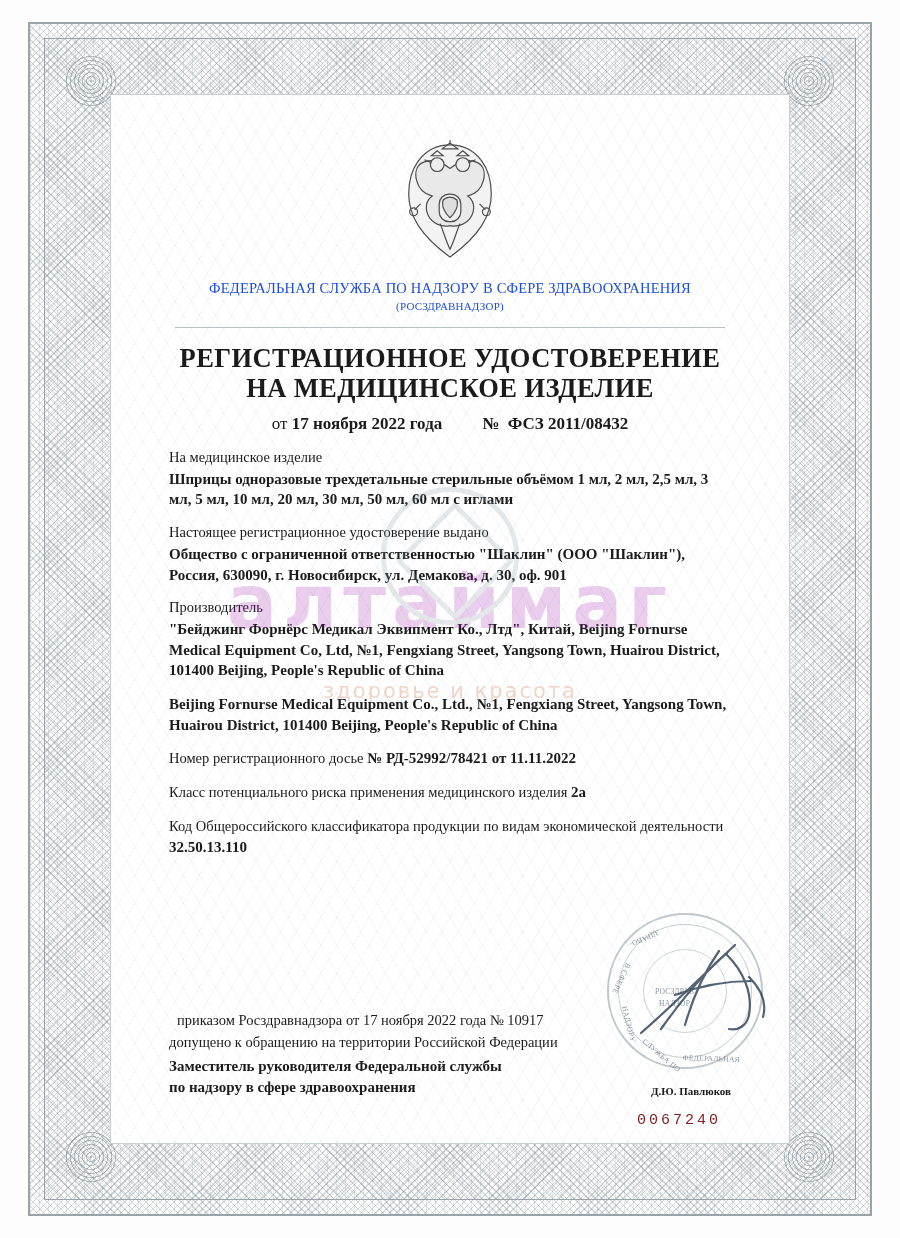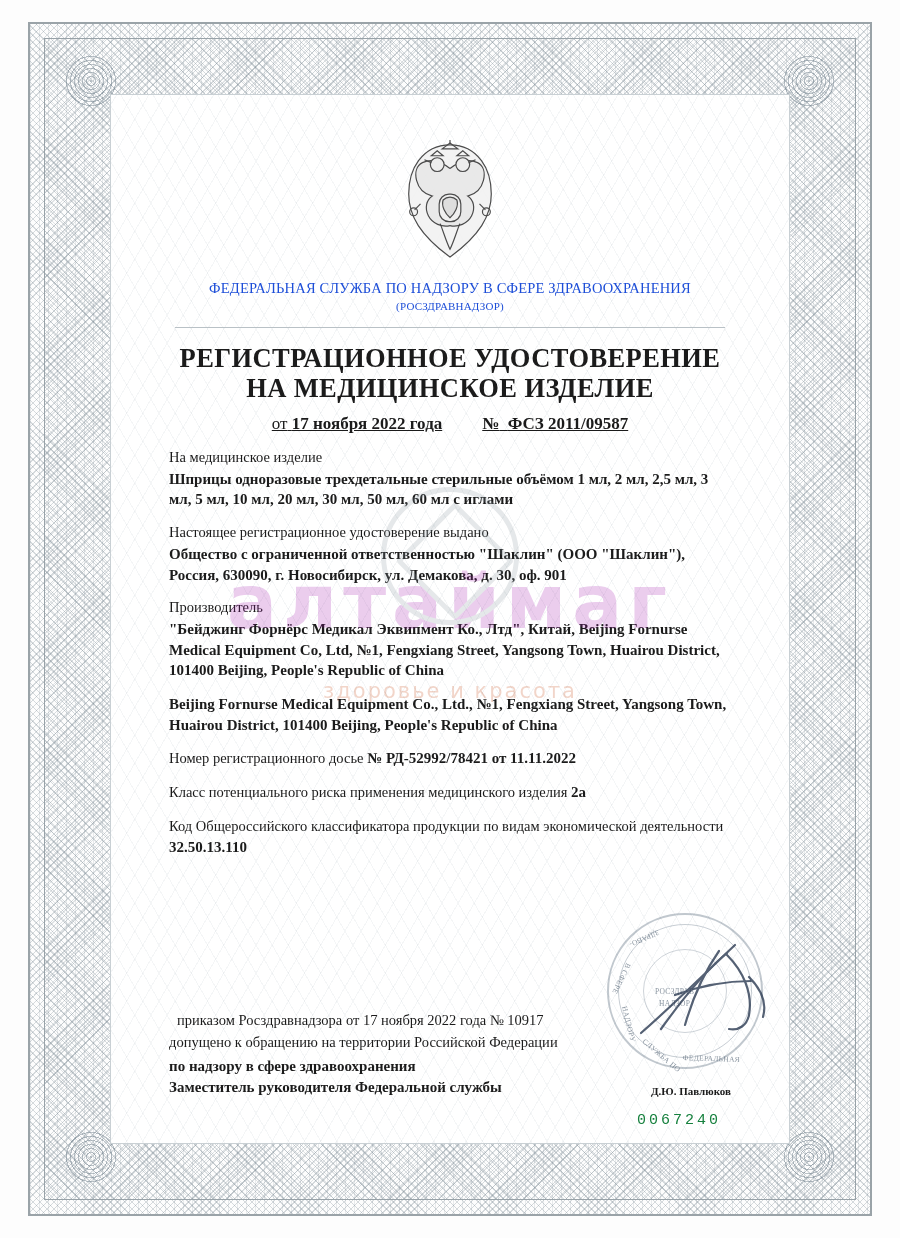--- a/index.html
+++ b/index.html
@@ -126,21 +126,20 @@
   }
   .title .l2 { display: block; }
 
   .subtitle-row {
     display: flex;
     justify-content: center;
     align-items: center;
     gap: 40px;
     margin-top: 10px;
     margin-bottom: 14px;
-    text-decoration: underline;
   }
   .subtitle-date {
     font-size: 17px;
     font-weight: bold;
   }
   .subtitle-date .word { font-weight: normal; }
   .subtitle-number {
     font-size: 17px;
     font-weight: bold;
   }
@@ -192,21 +191,21 @@
     white-space: nowrap;
     padding-bottom: 2px;
   }
   .serial {
     position: absolute;
     right: 10px;
     bottom: -30px;
     font-family: "Liberation Mono", monospace;
     font-size: 15px;
     letter-spacing: 3px;
-    color: #15803d;
+    color: #7f1d1d;
   }
 
   
   .seal {
     position: absolute;
     left: 496px;
     bottom: 74px;
     width: 152px;
     height: 152px;
     border-radius: 50%;
@@ -360,21 +359,21 @@
           <span class="l2">НА МЕДИЦИНСКОЕ ИЗДЕЛИЕ</span>
         </div>
 
         <div class="subtitle-row">
           <div class="subtitle-date">
             <span class="word">от</span>
             <span>17 ноября 2022 года</span>
           </div>
           <div class="subtitle-number">
             <span>№</span>
-            &nbsp;<span>ФСЗ 2011/09587</span>
+            &nbsp;<span>ФСЗ 2011/08432</span>
           </div>
         </div>
 
         <div class="field">
           <div class="field-label">На медицинское изделие</div>
           <div class="field-value">Шприцы одноразовые трехдетальные стерильные объёмом 1 мл, 2 мл, 2,5 мл, 3 мл, 5 мл, 10 мл, 20 мл, 30 мл, 50 мл, 60 мл с иглами</div>
         </div>
 
         <div class="field">
           <div class="field-label">Настоящее регистрационное удостоверение выдано</div>
@@ -434,22 +433,22 @@
           <path d="M96 18 C112 34 122 56 118 78 C116 88 108 94 98 92"></path>
           <path d="M118 40 C130 52 136 66 132 80"></path>
         </g>
       </svg>
 
       <div class="footer">
         <div class="footer-line indent">приказом Росздравнадзора от 17 ноября 2022 года № 10917</div>
         <div class="footer-line">допущено к обращению на территории Российской Федерации</div>
         <div class="sign-row">
           <div class="sign-left">
+            <div>Заместитель руководителя Федеральной службы</div>
             <div>по надзору в сфере здравоохранения</div>
-            <div>Заместитель руководителя Федеральной службы</div>
           </div>
           <div class="sign-name">Д.Ю. Павлюков</div>
         </div>
         <div class="serial">0067240</div>
       </div>
 
     </div>
   </div>
 </div>
 

